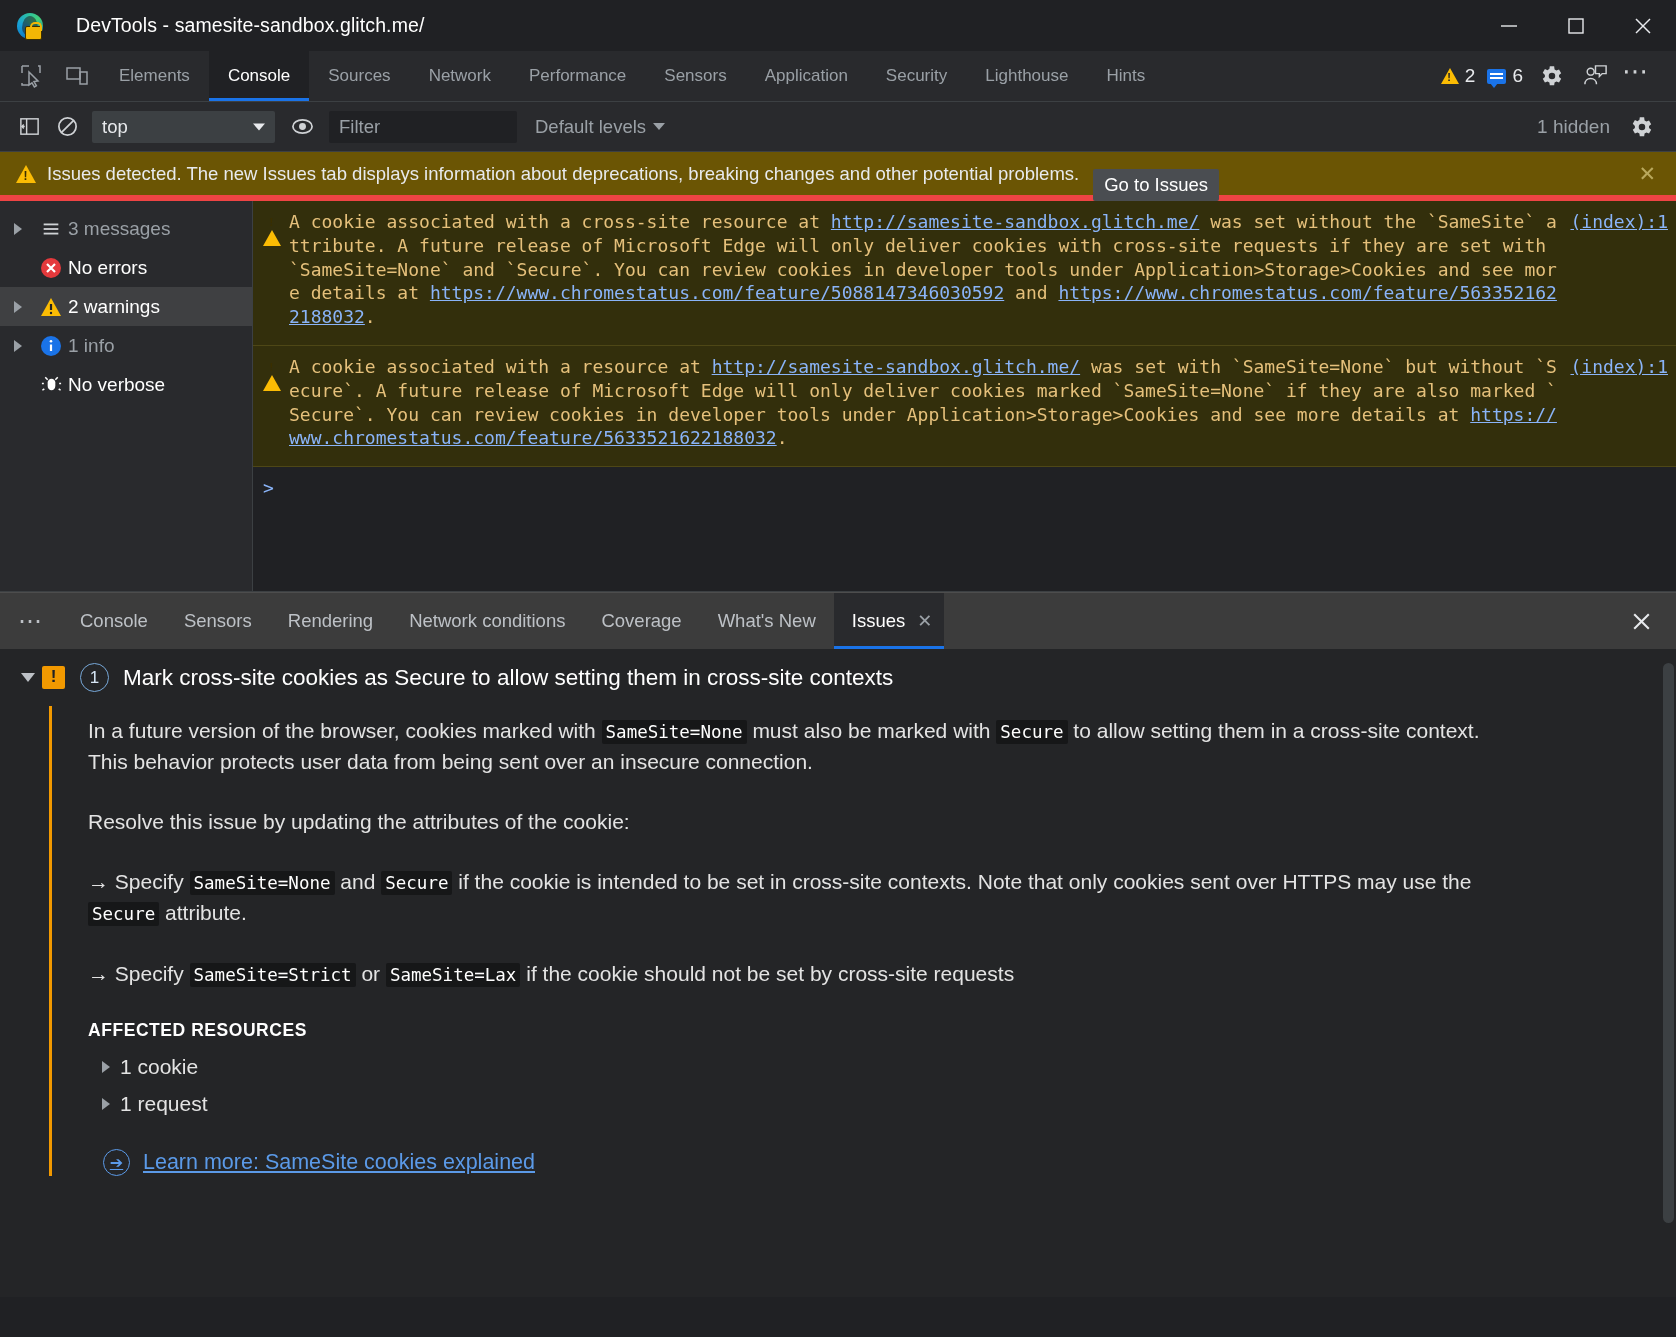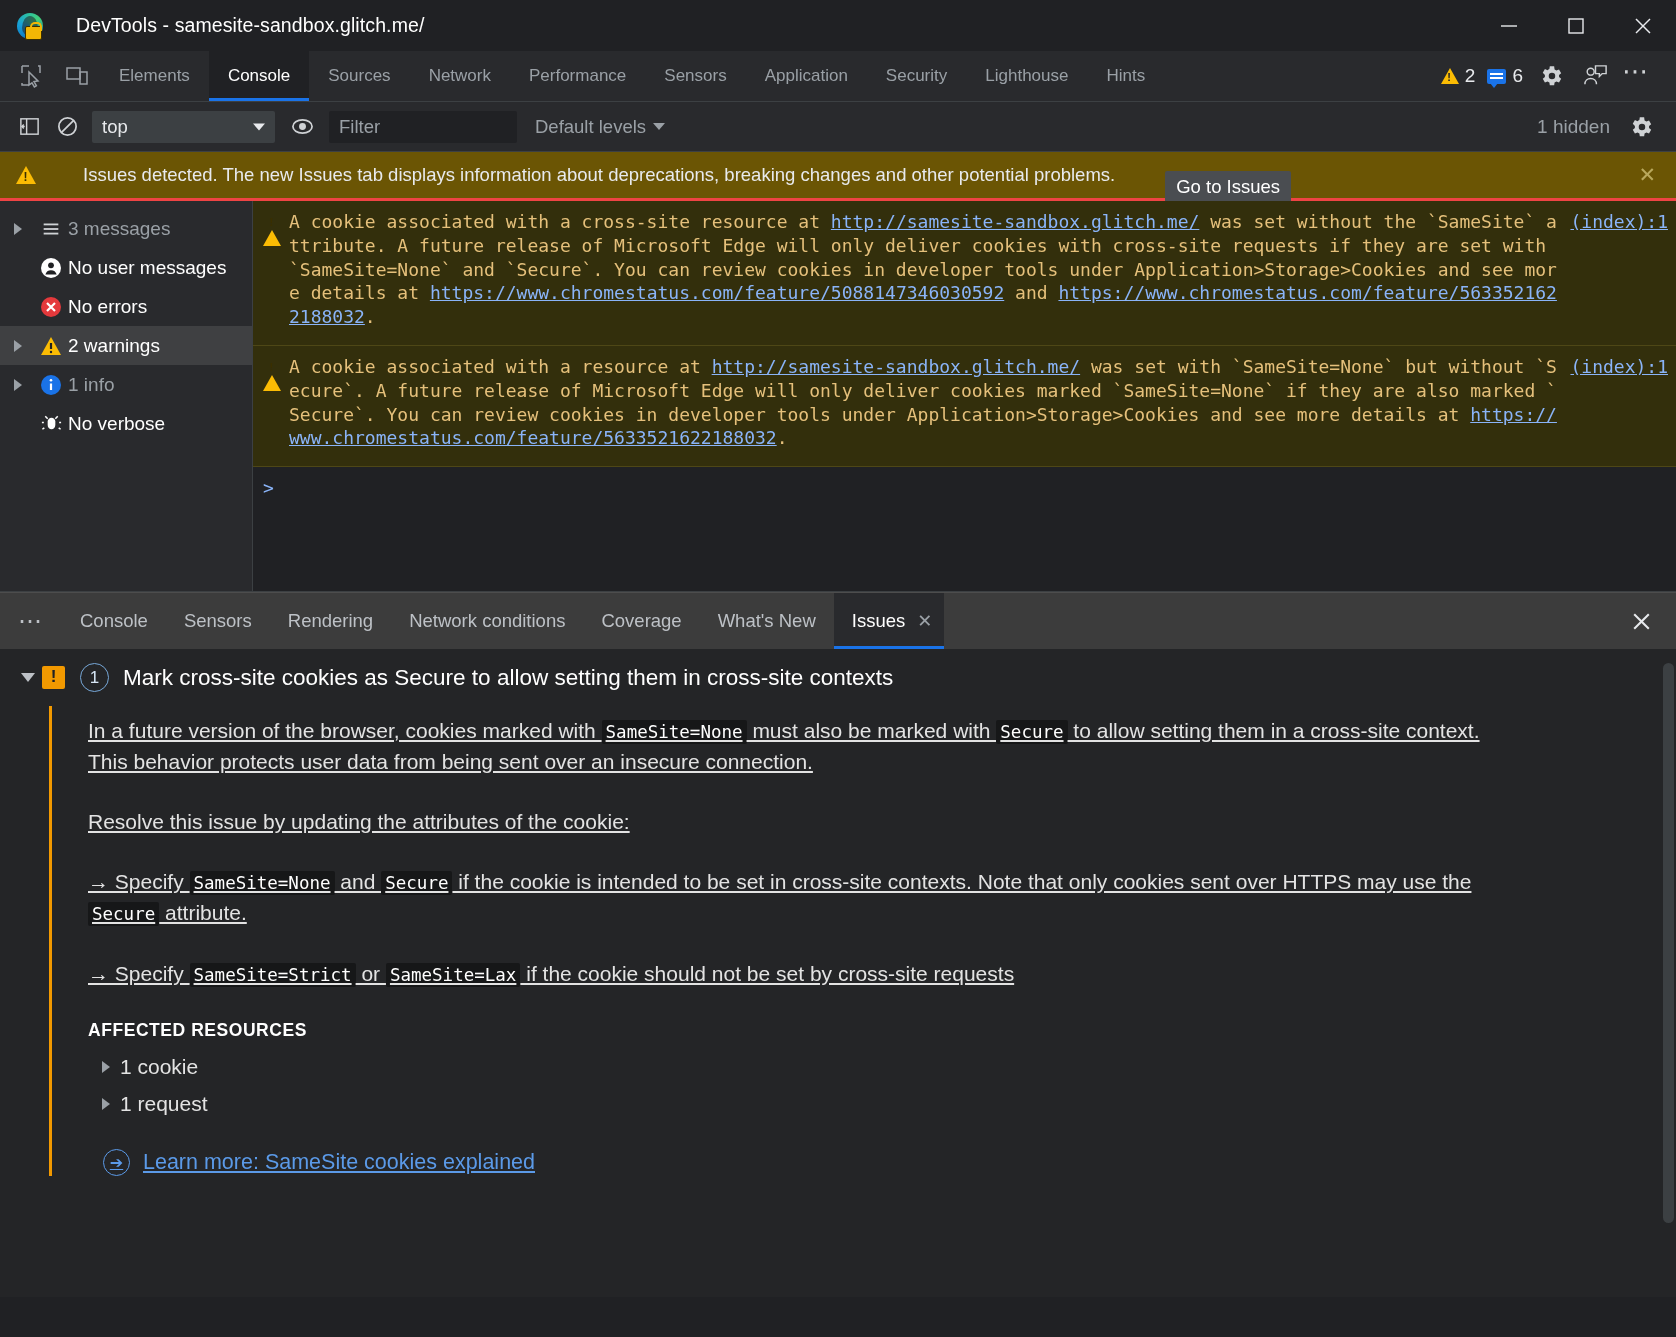--- a/index.html
+++ b/index.html
@@ -168,22 +168,21 @@
     margin-left: auto; display: flex; align-items: center; gap: 10px;
     padding-right: 14px;
   }
   .hidden-count { color: #9aa0a6; font-size: 19px; }
 
   
   .banner {
     height: 49px; background: #6b5504;
     display: flex; align-items: center; padding: 0 14px 0 16px;
     color: #e8eaed; font-size: 18.5px;
-    border-bottom: 3px solid #ef4444;
-    gap: 36px;
+    border-bottom: 6px solid #ef4444;
   }
   .banner .tri {
     width: 0; height: 0; margin-right: 11px;
     border-left: 10px solid transparent; border-right: 10px solid transparent;
     border-bottom: 18px solid #fbbc04; position: relative; flex: 0 0 auto;
   }
   .banner .tri::after {
     content: "!"; position: absolute; left: -2.5px; top: 4px;
     font-size: 12px; font-weight: bold; color: #3a2f00;
   }
@@ -320,21 +319,21 @@
     flex: 0 0 29px; margin-right: 14px;
   }
   .ih-title { color: #ffffff; font-size: 22.5px; }
 
   .issue-body {
     margin-left: 49px; border-left: 3px solid #f29900;
     padding: 10px 0 0 36px;
   }
   .ib-p {
     color: #e3e3e3; font-size: 21px; line-height: 30px;
-    margin-bottom: 30px; max-width: 1420px; text-decoration: underline;
+    margin-bottom: 30px; max-width: 1420px;
   }
   code {
     font-family: "DejaVu Sans Mono", monospace; font-size: 17.5px;
     background: #161718; color: #ffffff; padding: 2px 4px; border-radius: 2px;
   }
   .ib-label {
     color: #ffffff; font-size: 17.5px; font-weight: bold;
     letter-spacing: .55px; margin-bottom: 14px; margin-top: 4px;
   }
   .ib-res {
@@ -520,31 +519,20 @@
       <span class="side-ic">
         <svg width="22" height="22" viewBox="0 0 24 24" stroke="#cfd2d5" stroke-width="2">
             <line x1="4" y1="7" x2="20" y2="7"></line>
             <line x1="4" y1="12" x2="20" y2="12"></line>
             <line x1="4" y1="17" x2="20" y2="17"></line>
           </svg>
       </span>
       <span>3 messages</span>
     </div>
 
-    <div class="side-item bright">
-      <span class="side-arrow"></span>
-      <span class="side-ic">
-        <svg width="24" height="24" viewBox="0 0 24 24">
-            <circle cx="12" cy="12" r="10" fill="#ffffff"></circle>
-            <circle cx="12" cy="9.3" r="2.9" fill="#202124"></circle>
-            <path d="M6.4 18.6a5.8 5.8 0 0111.2 0z" fill="#202124"></path>
-          </svg>
-      </span>
-      <span>No user messages</span>
-    </div>
 
     <div class="side-item bright">
       <span class="side-arrow"></span>
       <span class="side-ic">
         <svg width="24" height="24" viewBox="0 0 24 24">
             <circle cx="12" cy="12" r="10" fill="#e4393c"></circle>
             <path d="M8 8l8 8M16 8l-8 8" stroke="#ffffff" stroke-width="2.2"></path>
           </svg>
       </span>
       <span>No errors</span>

